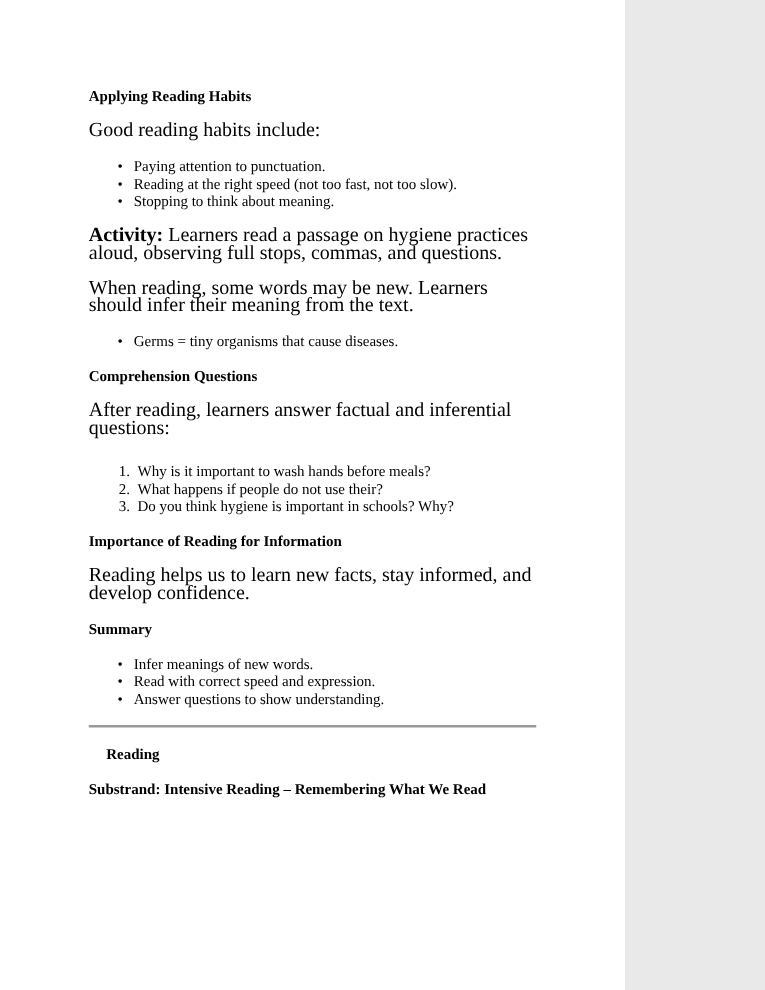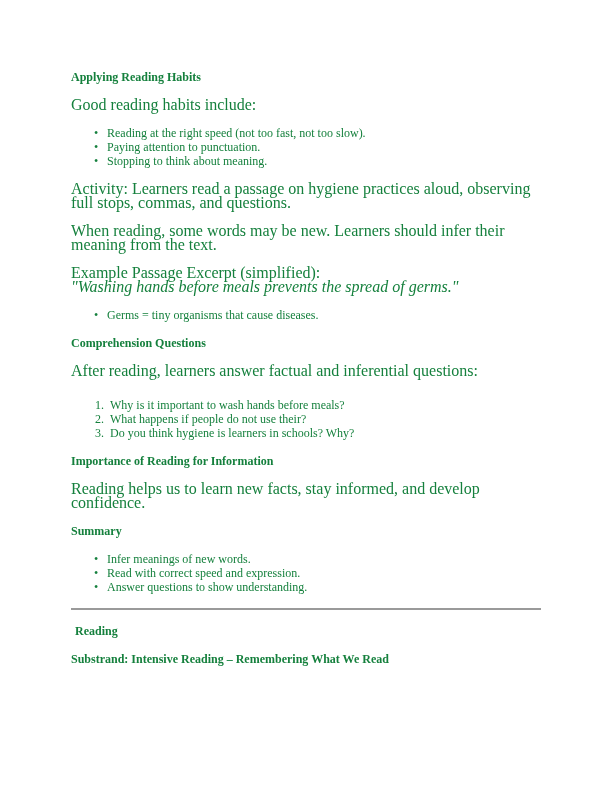--- a/index.html
+++ b/index.html
@@ -4,37 +4,37 @@
 <style>
   * { margin: 0; padding: 0; box-sizing: border-box; }
   html, body { background: #e9e9e9; }
   body {
     width: 612px;
     height: 792px;
     margin: 0 auto;
     font-family: "Liberation Serif", "DejaVu Serif", serif;
   }
   .page {
-    width: 612px;
+    width: 500px;
     height: 792px;
     background: #ffffff;
-    color: #15803d;
+    color: #000000;
     padding: 70px 71px 40px 71px;
     font-size: 12px;
     line-height: 14px;
     overflow: hidden;
   }
   .page > * { margin-bottom: 14px; }
   .heading {
     font-weight: bold;
     font-size: 12px;
     line-height: 14px;
   }
   .para { font-size: 16px; line-height: 14px; }
-  .bold-run { font-weight: normal; }
+  .bold-run { font-weight: bold; }
   .italic-run { font-style: italic; }
   ul.bullets {
     list-style: none;
     padding-left: 36px;
   }
   ul.bullets li {
     position: relative;
     line-height: 14px;
   }
   ul.bullets li::before {
@@ -51,56 +51,55 @@
   ol.numbers li {
     line-height: 14px;
     padding-left: 3px;
   }
   hr.divider {
     border: none;
     border-top: 2px solid #9a9a9a;
     margin: 14px 0;
     height: 0;
   }
-  .indented-slight { padding-left: 4px; }
+  .indented-slight { padding-left: 4px; margin-left: 10px; }
 </style>
 </head>
 <body>
 
 <div class="page">
 
   <div class="heading">Applying Reading Habits</div>
 
   <div class="para">Good reading habits include:</div>
 
   <ul class="bullets">
+    <li>Paying attention to punctuation.</li>
     <li>Reading at the right speed (not too fast, not too slow).</li>
-    <li>Paying attention to punctuation.</li>
     <li>Stopping to think about meaning.</li>
   </ul>
 
   <div class="para"><span class="bold-run">Activity:</span><span> Learners read a passage on hygiene practices aloud, observing full stops, commas, and questions.</span></div>
 
 
   <div class="para">When reading, some words may be new. Learners should infer their meaning from the text.</div>
 
-  <div class="para"><span>Example Passage Excerpt (simplified):</span><br><span class="italic-run">"Washing hands before meals prevents the spread of germs."</span></div>
 
   <ul class="bullets">
     <li>Germs = tiny organisms that cause diseases.</li>
   </ul>
 
   <div class="heading">Comprehension Questions</div>
 
   <div class="para">After reading, learners answer factual and inferential questions:</div>
 
   <ol class="numbers">
     <li>Why is it important to wash hands before meals?</li>
     <li>What happens if people do not use their?</li>
-    <li>Do you think hygiene is learners in schools? Why?</li>
+    <li>Do you think hygiene is important in schools? Why?</li>
   </ol>
 
   <div class="heading">Importance of Reading for Information</div>
 
   <div class="para">Reading helps us to learn new facts, stay informed, and develop confidence.</div>
 
 
   <div class="heading">Summary</div>
 
   <ul class="bullets">

